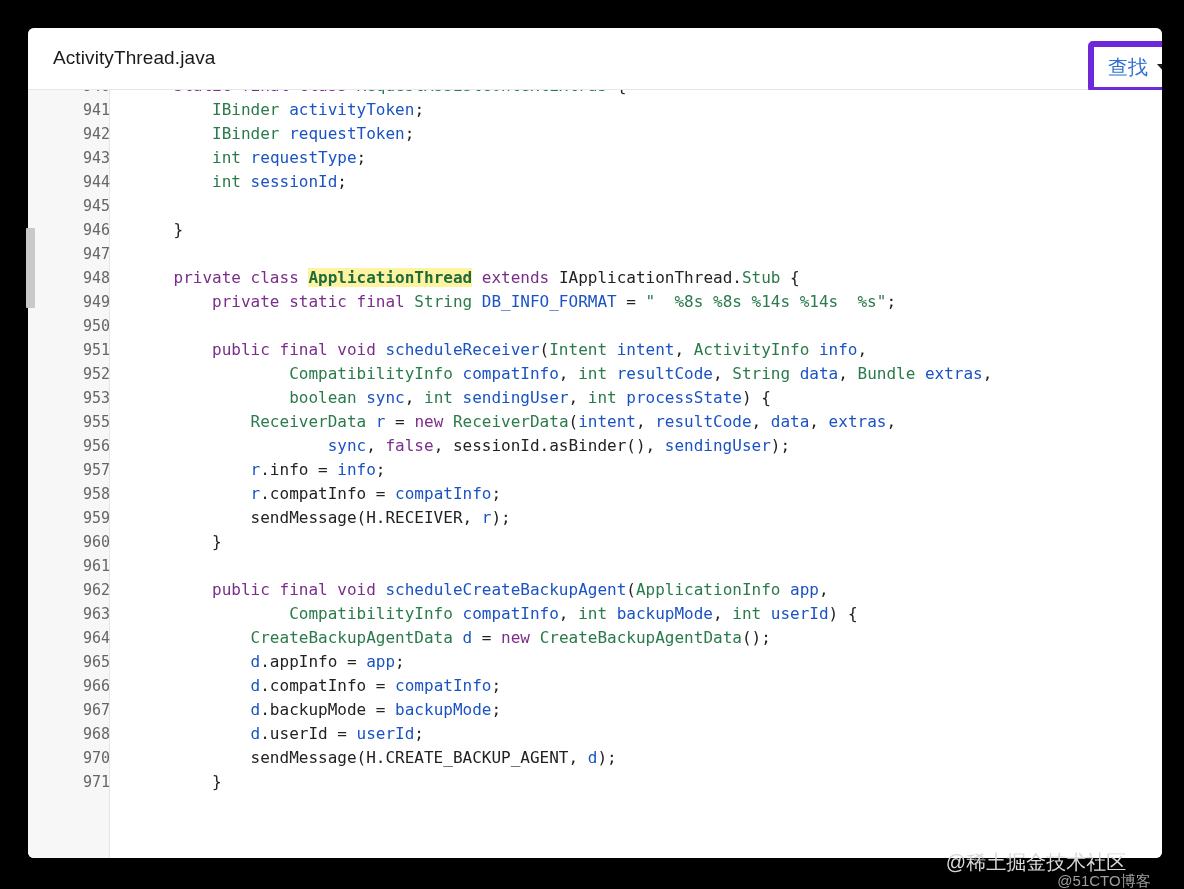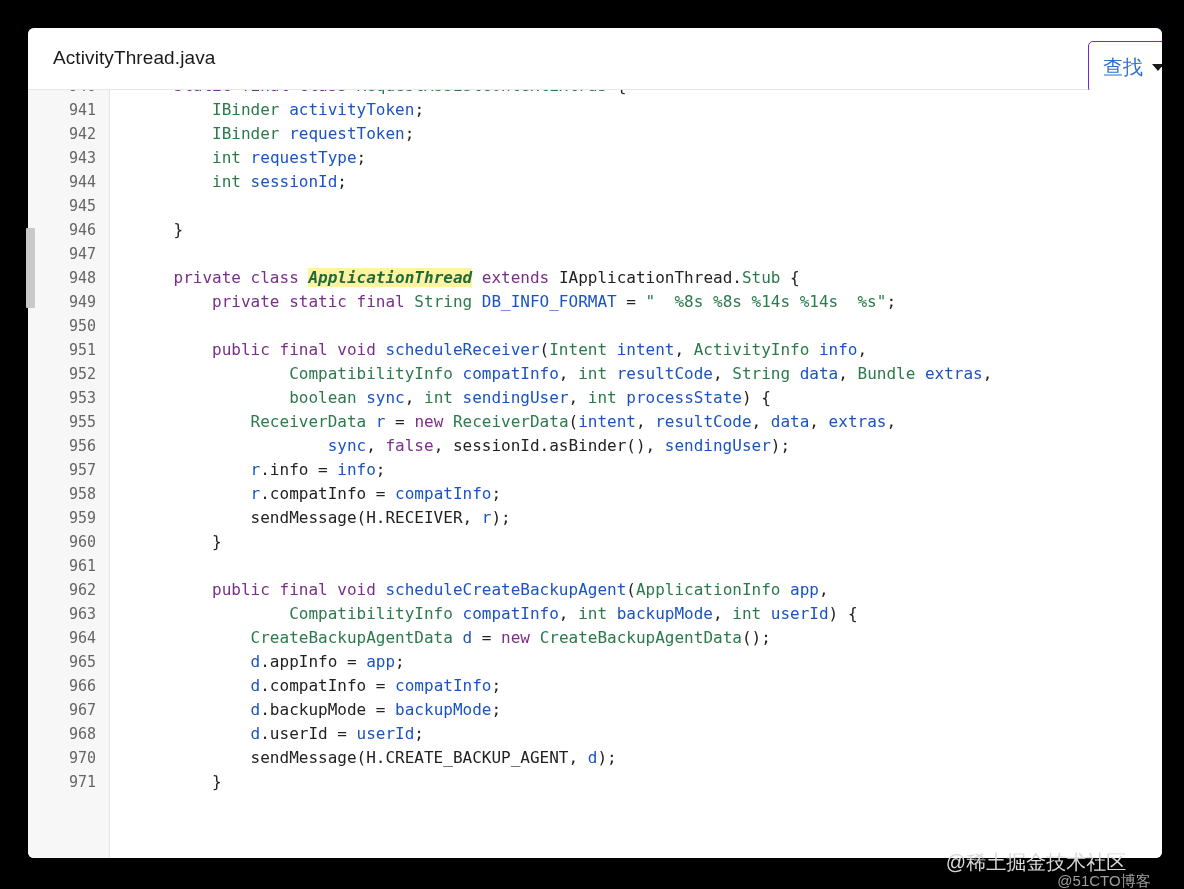--- a/index.html
+++ b/index.html
@@ -52,21 +52,21 @@
     white-space: nowrap;
   }
   .find-button {
     position: absolute;
     left: 1060px;
     top: 13px;
     height: 52px;
     min-width: 84px;
     padding: 0 10px 0 14px;
     background: #ffffff;
-    border: 1px solid #6d28d9;
+    border: 6px solid #6d28d9;
     border-radius: 5px;
     display: flex;
     align-items: center;
     gap: 9px;
     cursor: pointer;
   }
   .find-label {
     font-family: "Liberation Sans", sans-serif;
     font-size: 20px;
     color: #2f6fd0;
@@ -113,21 +113,20 @@
   .line {
     display: flex;
     height: 24px;
     line-height: 24px;
     white-space: pre;
   }
   .lineno {
     width: 82px;
     flex: none;
     text-align: right;
-    padding-right: 14px;
     font-family: "DejaVu Sans Mono", monospace;
     font-size: 15px;
     color: #666666;
     background: transparent;
     user-select: none;
   }
   .linetext {
     flex: none;
     padding-left: 25px;
     font-family: "DejaVu Sans Mono", monospace;
@@ -135,21 +134,21 @@
     color: #222222;
     white-space: pre;
   }
 
   
   .kw   { color: #7b2d8b; text-align: center; }
   .typ  { color: #2a7a4b; }
   .id   { color: #1a53c4; }
   .str  { color: #2a7a4b; }
   .pln  { color: #222222; }
-  .hl   { background: #fdf3a0; color: #1f6b3a; font-weight: bold; font-style: italic; }
+  .hl   { background: #fdf3a0; color: #1f6b3a; font-weight: bold; }
 
   
   .vscroll-track {
     position: absolute;
     left: 26px;
     top: 28px;
     width: 9px;
     height: 830px;
     background: transparent;
   }

